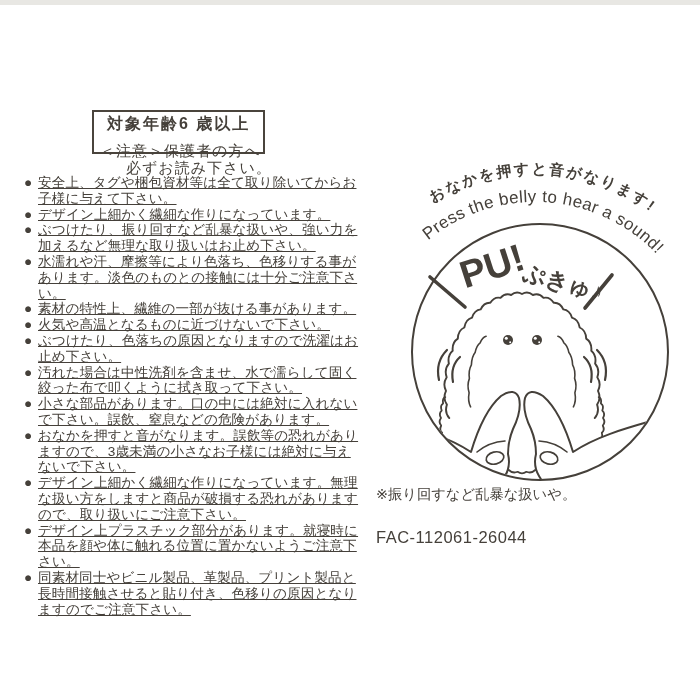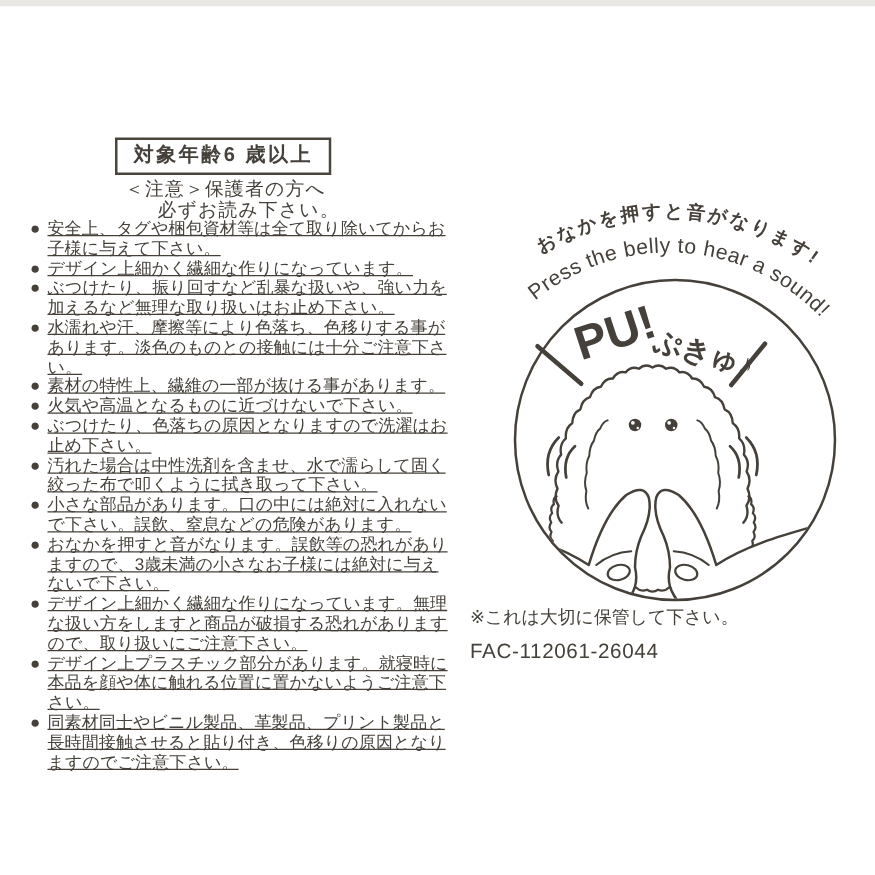--- a/index.html
+++ b/index.html
@@ -9,21 +9,21 @@
     font-family:"Liberation Sans","DejaVu Sans",sans-serif;
     color:#45403a;
   }
   .top-strip{
     position:absolute;left:0;top:0;width:700px;height:5px;
     background:#e8e7e3;
   }
   .age-box{
     position:absolute;left:92px;top:110px;
     border:2px solid #4a443c;
-    padding:2px 13px 3px 13px;
+    padding:2px 13px 17px 13px;
     font-size:16px;letter-spacing:2px;font-weight:bold;
     white-space:nowrap;
   }
   .notice-1{
     position:absolute;left:100px;top:142px;
     font-size:15px;letter-spacing:1px;white-space:nowrap;text-align:right;
   }
   .notice-2{
     position:absolute;left:126px;top:159px;
     font-size:15px;letter-spacing:1px;white-space:nowrap;
@@ -34,21 +34,21 @@
   }
   .warning-item{display:flex;}
   .warning-item .bullet{flex:0 0 14px;}
   .warning-item .w-text{flex:1;text-decoration:underline;}
   .badge-svg{position:absolute;left:365px;top:158px;}
   .footer{
     position:absolute;left:376px;top:484px;
     font-size:14.3px;line-height:21px;white-space:nowrap;
   }
   .footer .code{
-    font-size:16.5px;letter-spacing:0.5px;margin-top:6px;
+    font-size:16.5px;letter-spacing:0.5px;margin-top:22px;
   }
   svg text{fill:#45403a;}
 </style>
 </head>
 <body>
 
 <div class="top-strip"></div>
 
 <div class="age-box">
   <span>対象年齢6 歳以上</span>
@@ -185,15 +185,15 @@
   </text>
   <text font-size="17" letter-spacing="0.4">
     <textPath href="#arcEN" startOffset="50%" text-anchor="middle">Press the belly to hear a sound!</textPath>
   </text>
 
   <text x="127" y="121" text-anchor="middle" font-size="38" font-weight="bold" transform="rotate(-18 127 108)">PU!</text>
   <text x="198" y="132" text-anchor="middle" font-size="23" font-weight="bold" transform="rotate(15 198 124)">ぷきゅ♪</text>
 </svg>
 
 <div class="footer">
-  <div>※これは大切に保管して下さい。</div>
+  <div>※振り回すなど乱暴な扱いや。</div>
   <div class="code">FAC-112061-26044</div>
 </div>
 
 </body></html>

